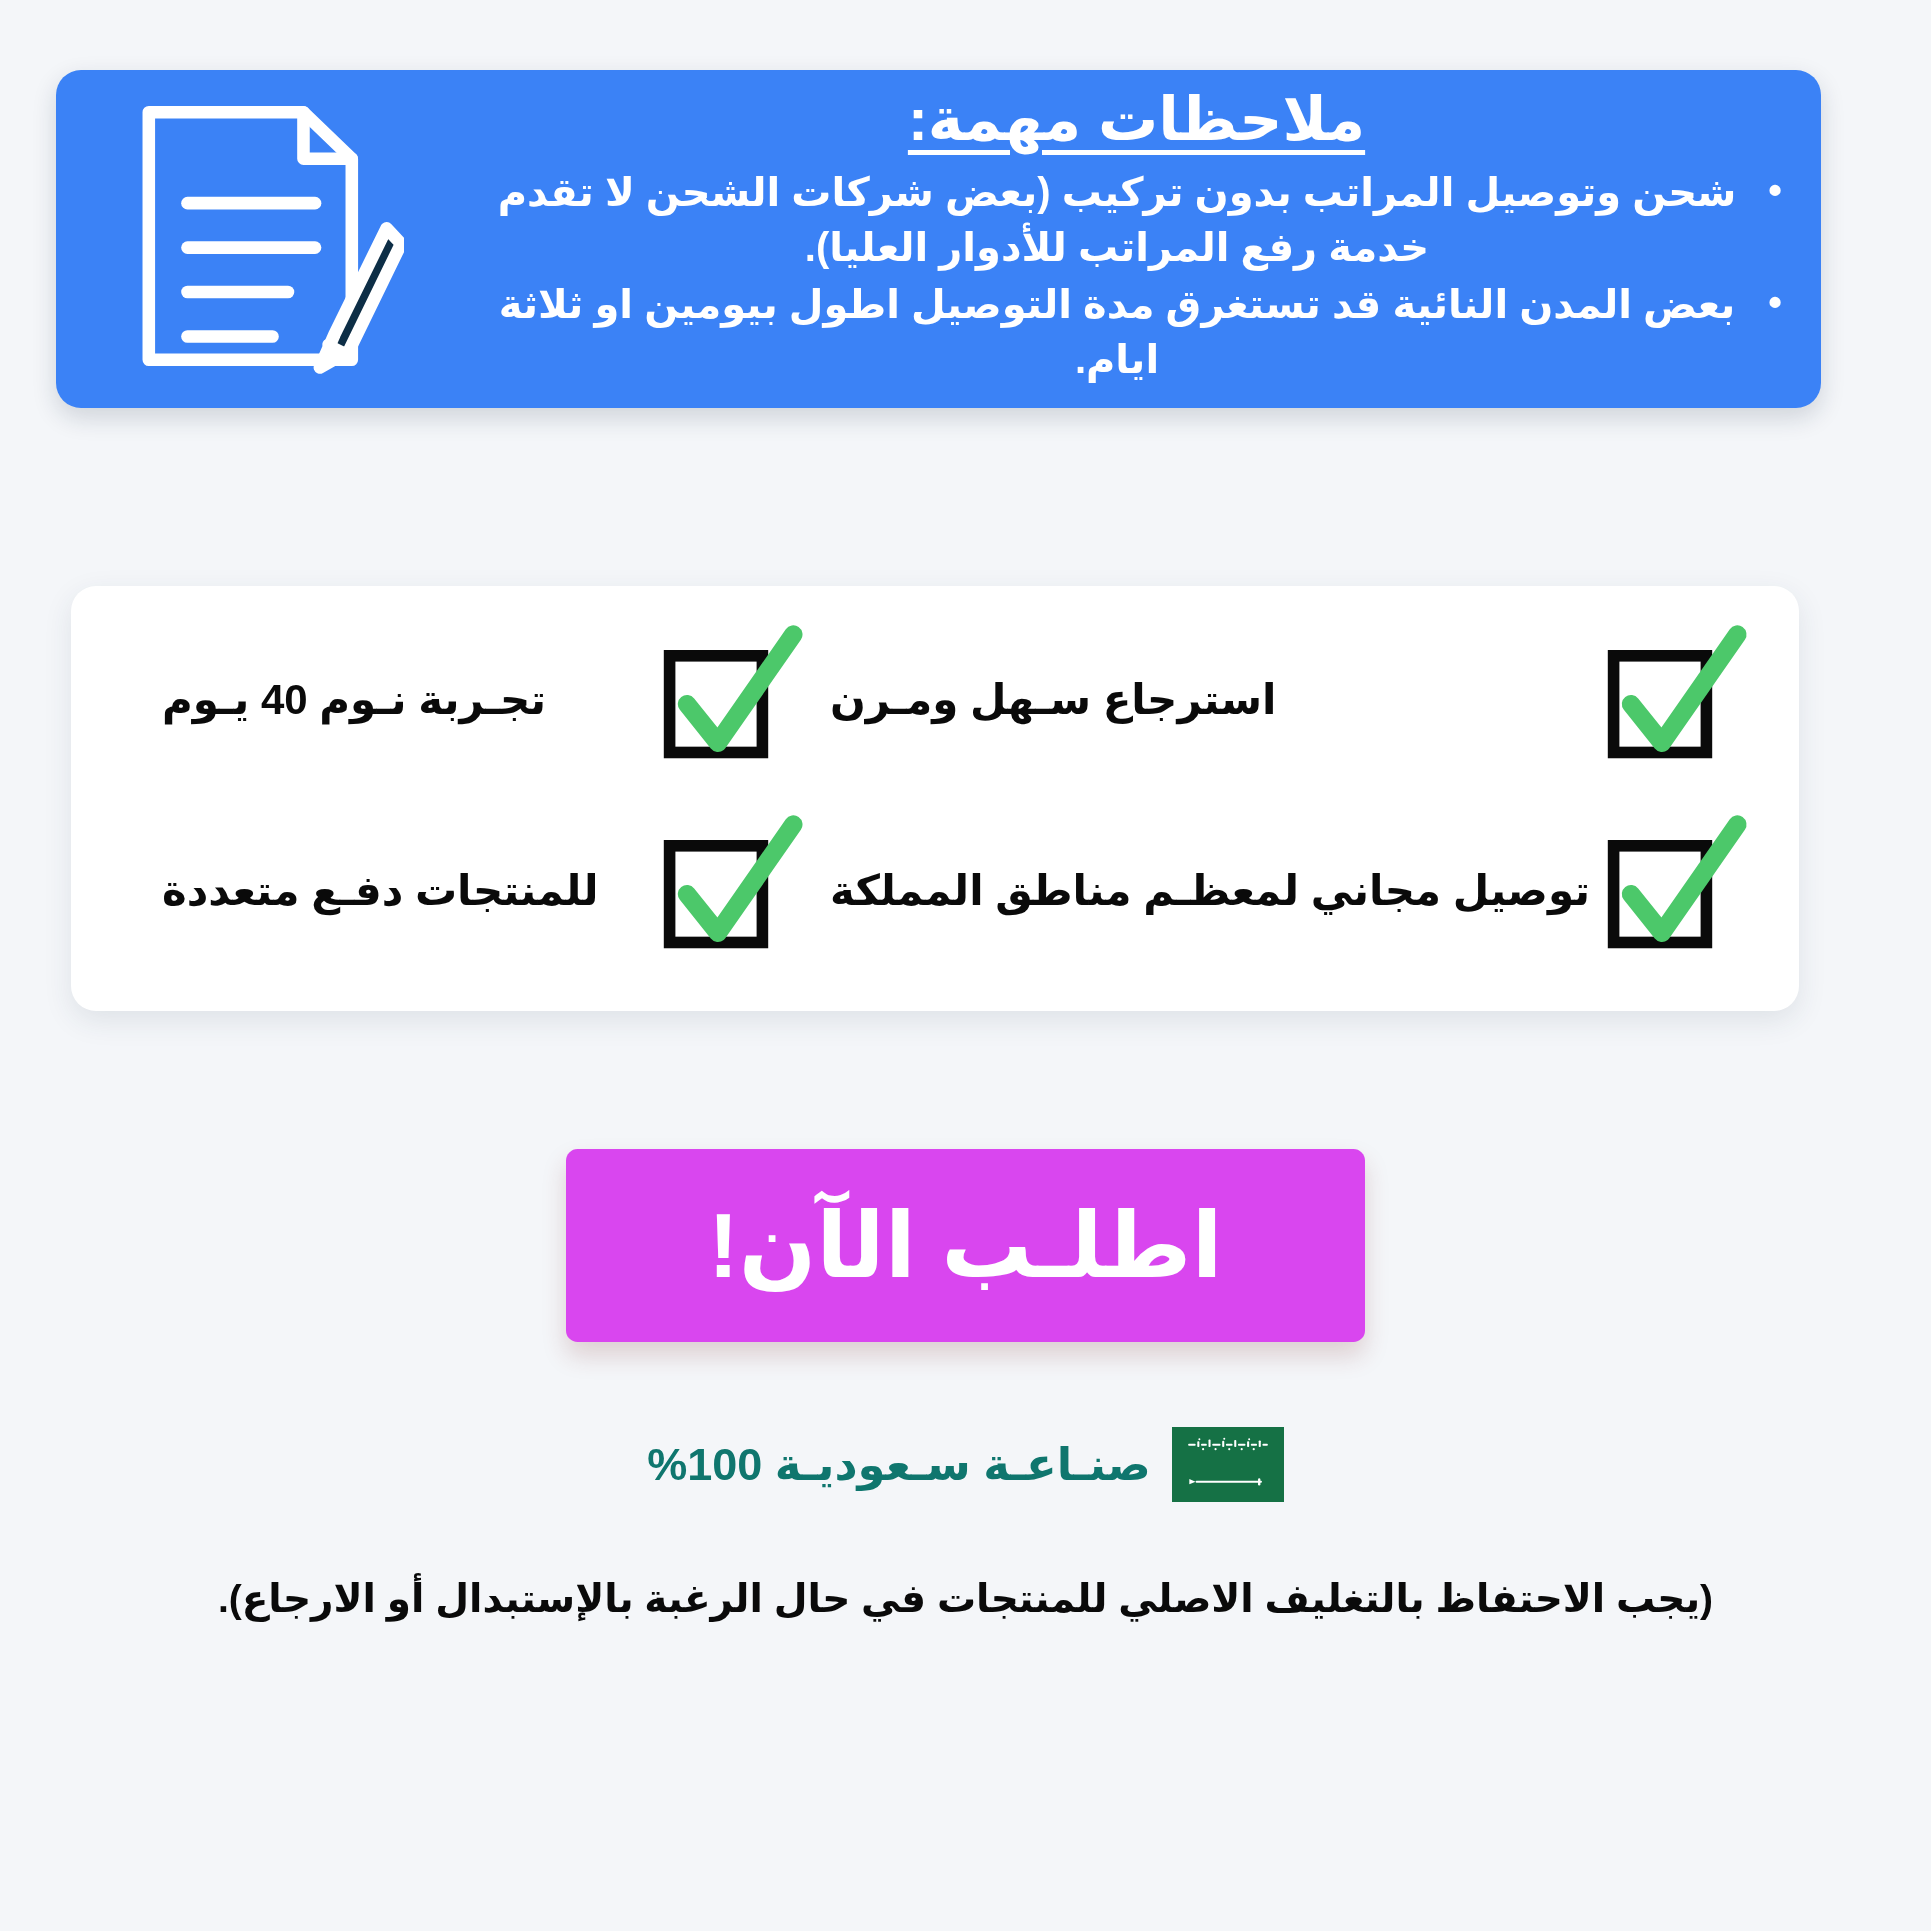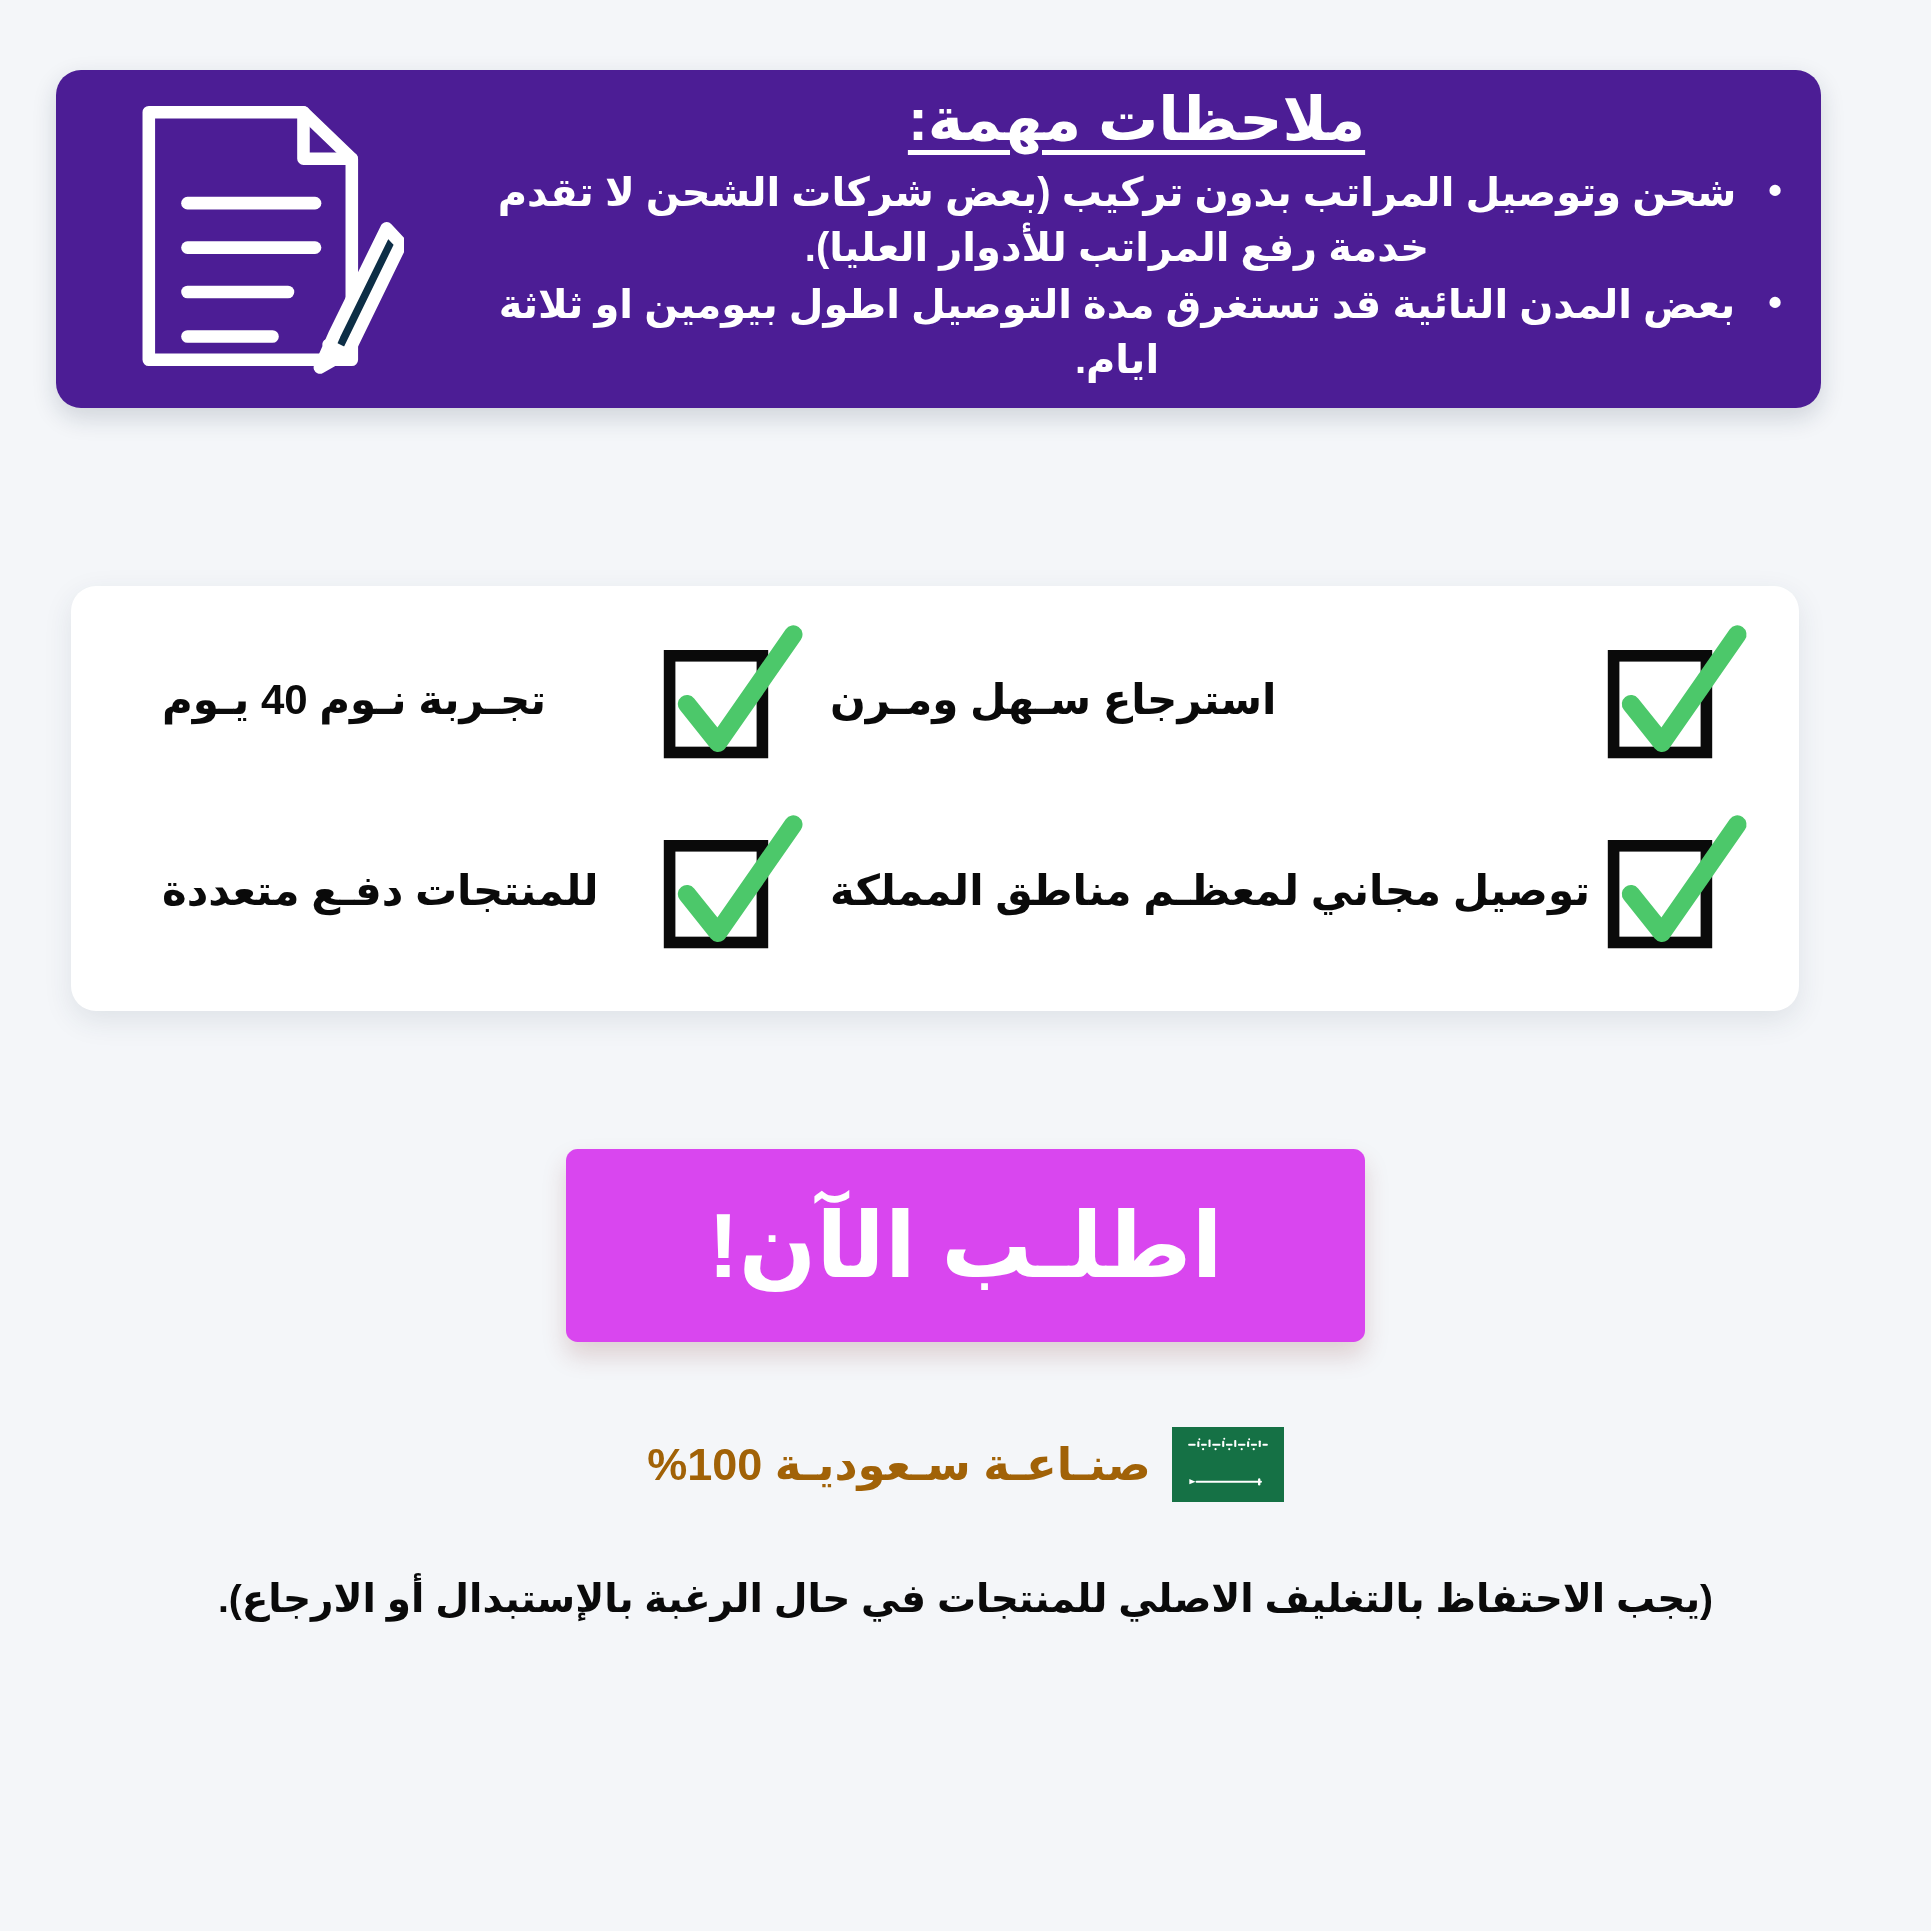--- a/index.html
+++ b/index.html
@@ -23,21 +23,21 @@
     box-sizing: border-box;
   }
 
   
   .notes-card {
     position: absolute;
     left: 56px;
     top: 70px;
     width: 1765px;
     height: 338px;
-    background: #4c1d95;
+    background: #3b82f6;
     border-radius: 25px;
     box-shadow: 0 9.7px 25px rgba(20,40,60,0.16);
     box-sizing: border-box;
     display: flex;
     flex-direction: row-reverse;
     align-items: center;
     overflow: hidden;
   }
   .notes-icon-wrap {
     width: 406px;
@@ -174,21 +174,21 @@
     display: flex;
     flex-direction: row-reverse;
     align-items: center;
     justify-content: center;
     gap: 21px;
     direction: rtl;
   }
   .origin-text {
     font-size: 45px;
     font-weight: bold;
-    color: #a16207;
+    color: #0f766e;
     line-height: 1.1;
     white-space: nowrap;
   }
   .flag {
     width: 112px;
     height: 75px;
     background: #157145;
     position: relative;
     flex: 0 0 112px;
     overflow: hidden;

